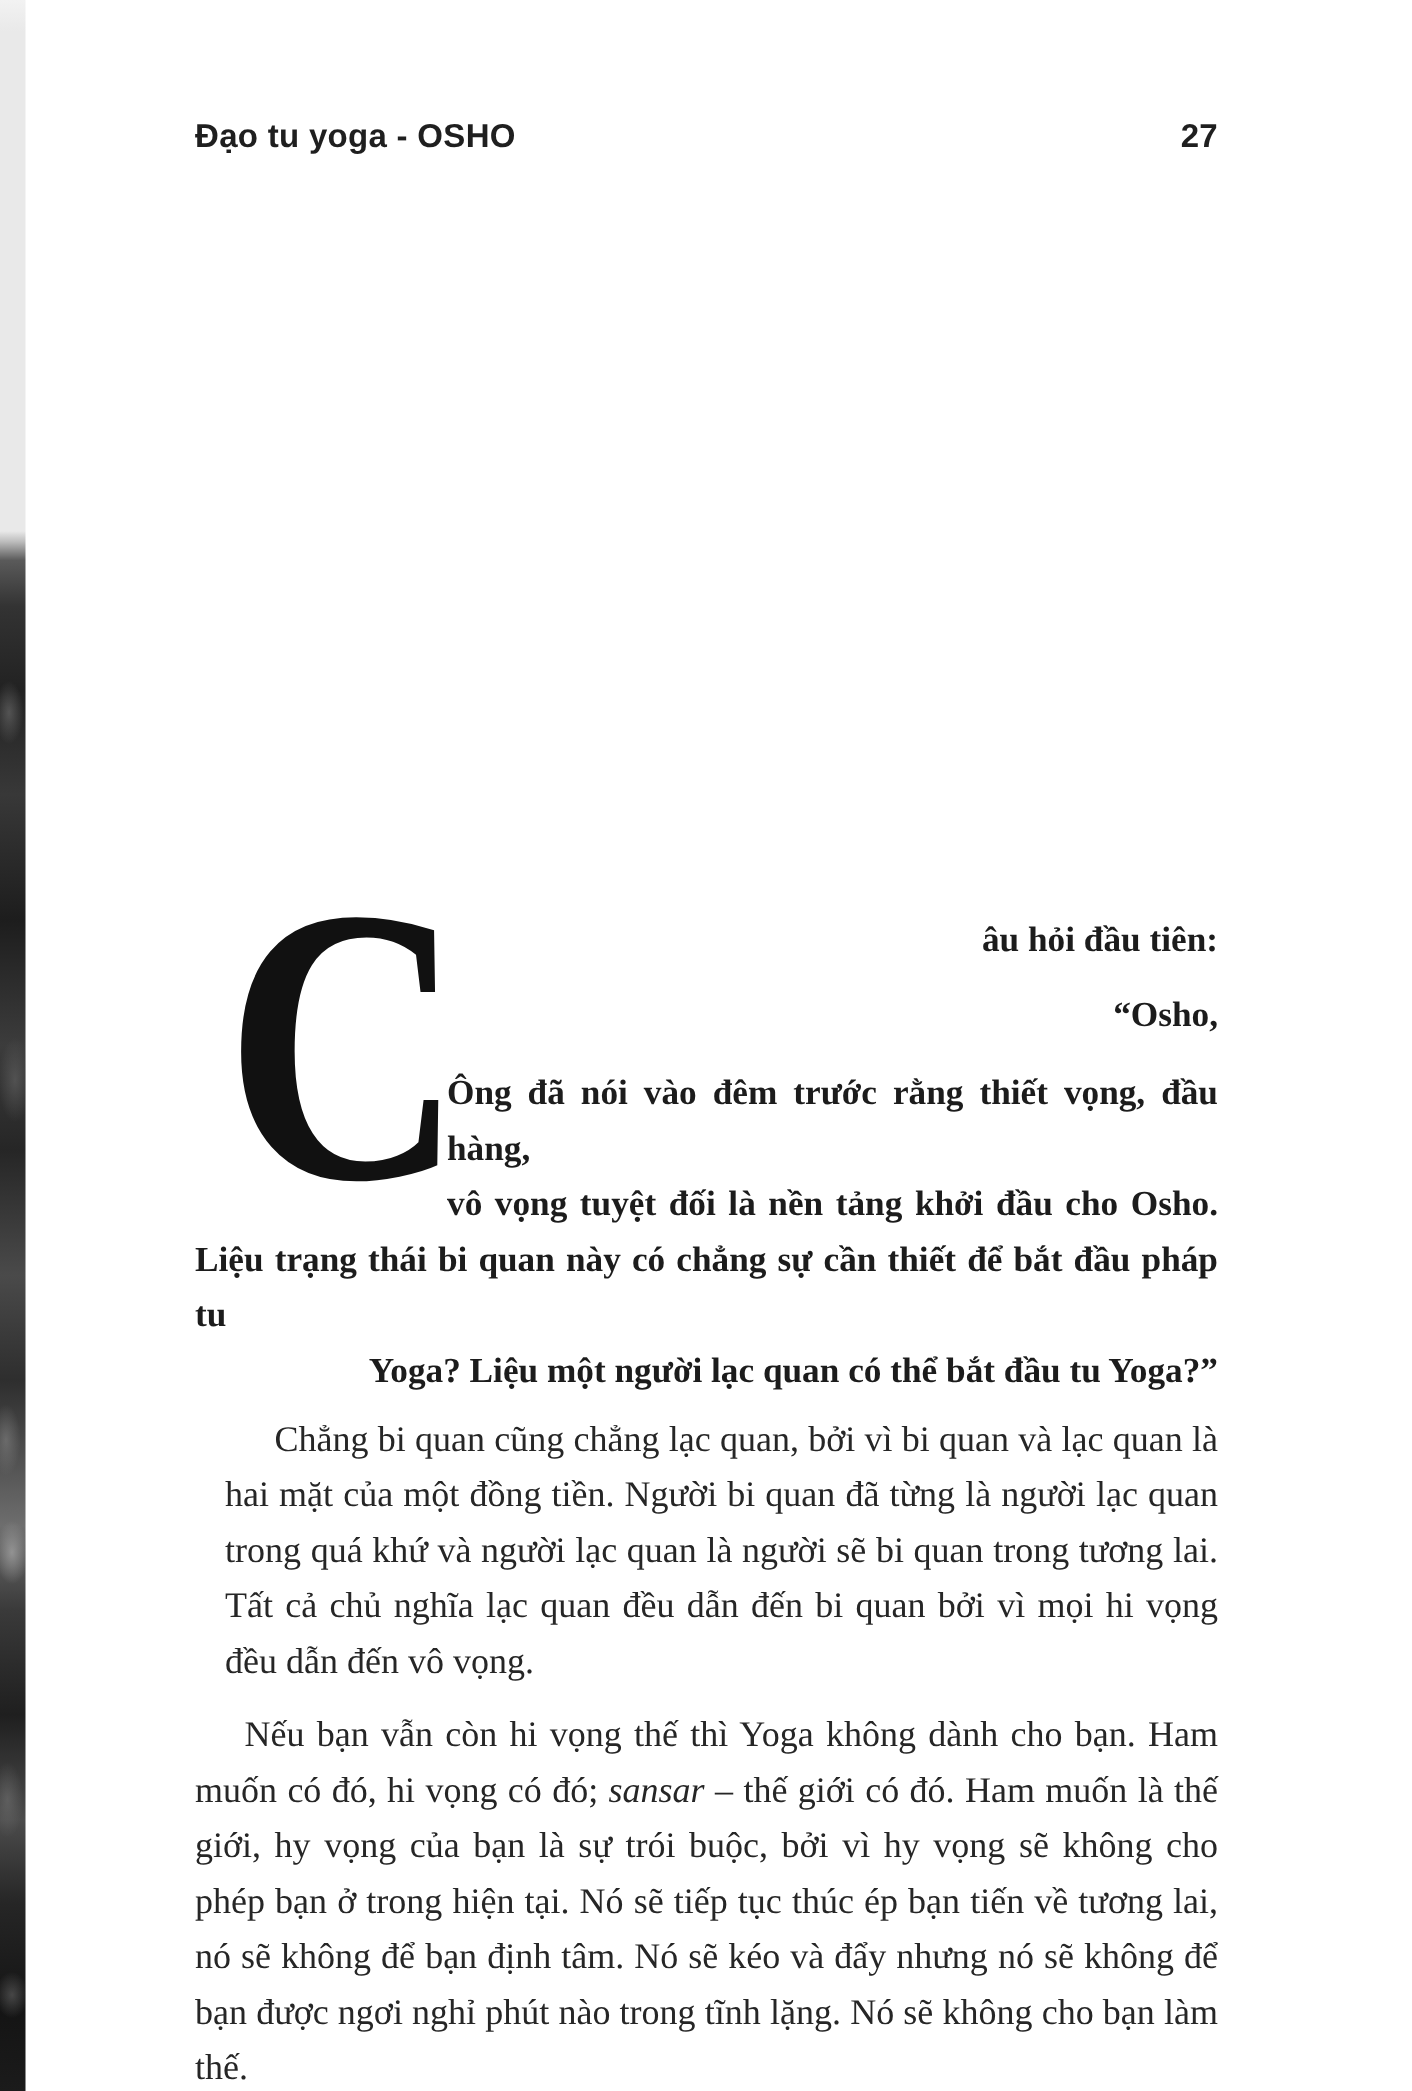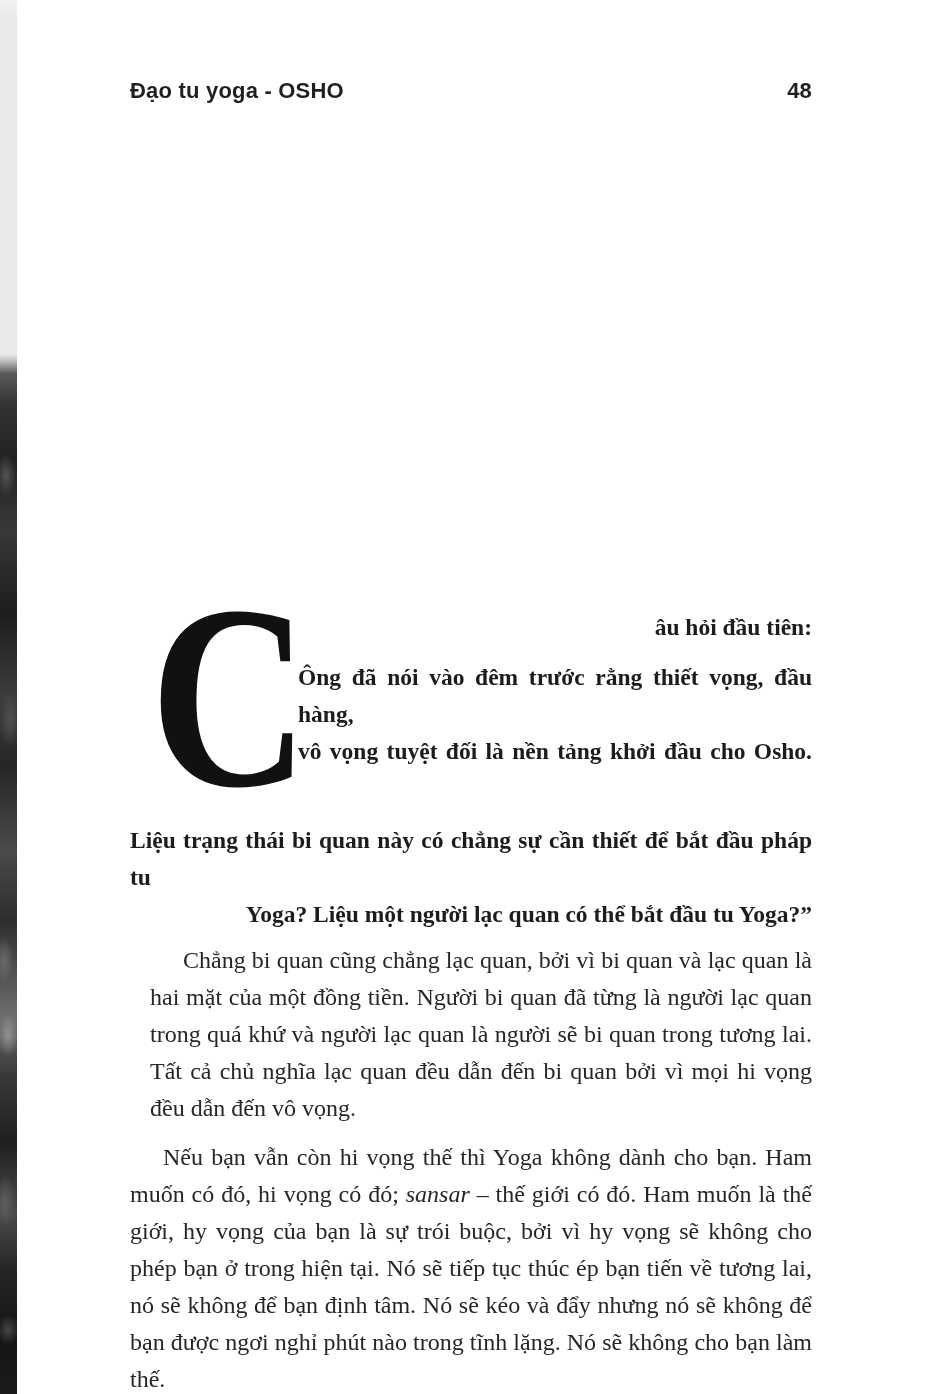--- a/index.html
+++ b/index.html
@@ -74,28 +74,29 @@
 <body>
 
 <div class="page">
 
   <div class="edge-strip"></div>
 
   <div class="content">
 
     <div class="header-row">
       <span>Đạo tu yoga - OSHO</span>
-      <span>48</span>
+      <span>27</span>
     </div>
 
     <div class="question">
       <span class="dropcap">C</span>
       <div class="dropcap-spacer"></div>
 
       <div class="q-line q-left mb13">âu hỏi đầu tiên:</div>
+      <div class="q-line q-left mb15">“Osho,</div>
       <div class="q-line q-just">Ông đã nói vào đêm trước rằng thiết vọng, đầu hàng,</div>
       <div class="q-line q-just">vô vọng tuyệt đối là nền tảng khởi đầu cho Osho.</div>
       <div class="q-line q-just clear">Liệu trạng thái bi quan này có chẳng sự cần thiết để bắt đầu pháp tu</div>
       <div class="q-line q-left">Yoga? Liệu một người lạc quan có thể bắt đầu tu Yoga?”</div>
     </div>
 
     <p class="body-par p1">Chẳng bi quan cũng chẳng lạc quan, bởi vì bi quan và lạc quan là hai mặt của một đồng tiền. Người bi quan đã từng là người lạc quan trong quá khứ và người lạc quan là người sẽ bi quan trong tương lai. Tất cả chủ nghĩa lạc quan đều dẫn đến bi quan bởi vì mọi hi vọng đều dẫn đến vô vọng.</p>
 
     <p class="body-par p2"><span>Nếu bạn vẫn còn hi vọng thế thì Yoga không dành cho bạn. Ham muốn có đó, hi vọng có đó; </span><span class="italic">sansar</span><span> – thế giới có đó. Ham muốn là thế giới, hy vọng của bạn là sự trói buộc, bởi vì hy vọng sẽ không cho phép bạn ở trong hiện tại. Nó sẽ tiếp tục thúc ép bạn tiến về tương lai, nó sẽ không để bạn định tâm. Nó sẽ kéo và đẩy nhưng nó sẽ không để bạn được ngơi nghỉ phút nào trong tĩnh lặng. Nó sẽ không cho bạn làm thế.</span></p>
 

